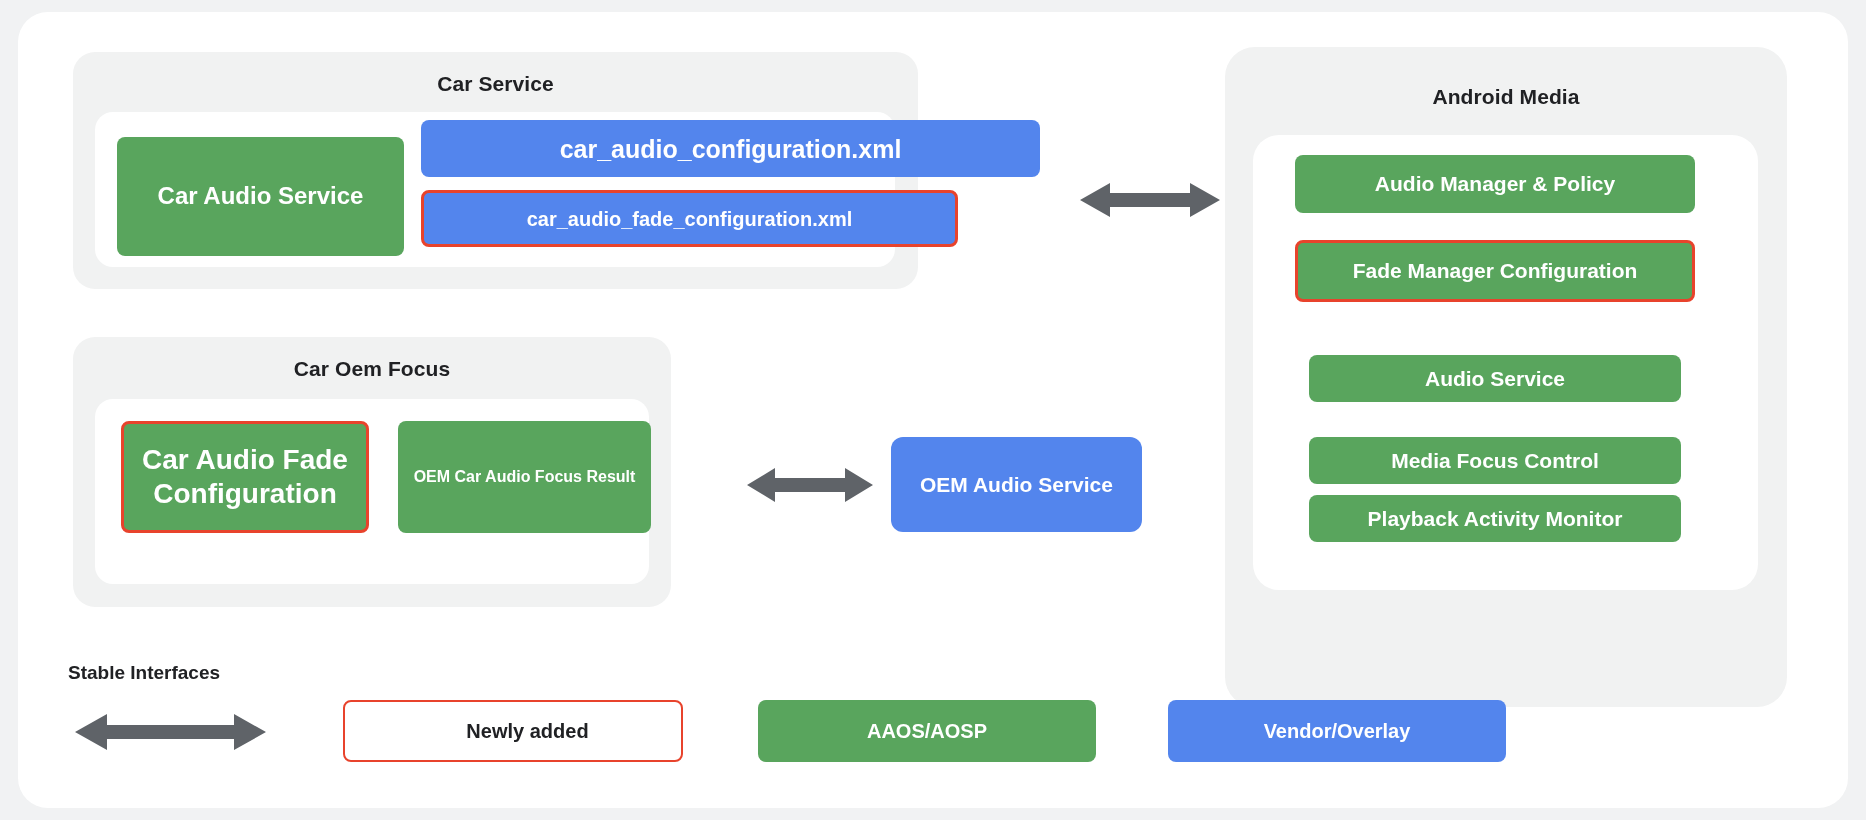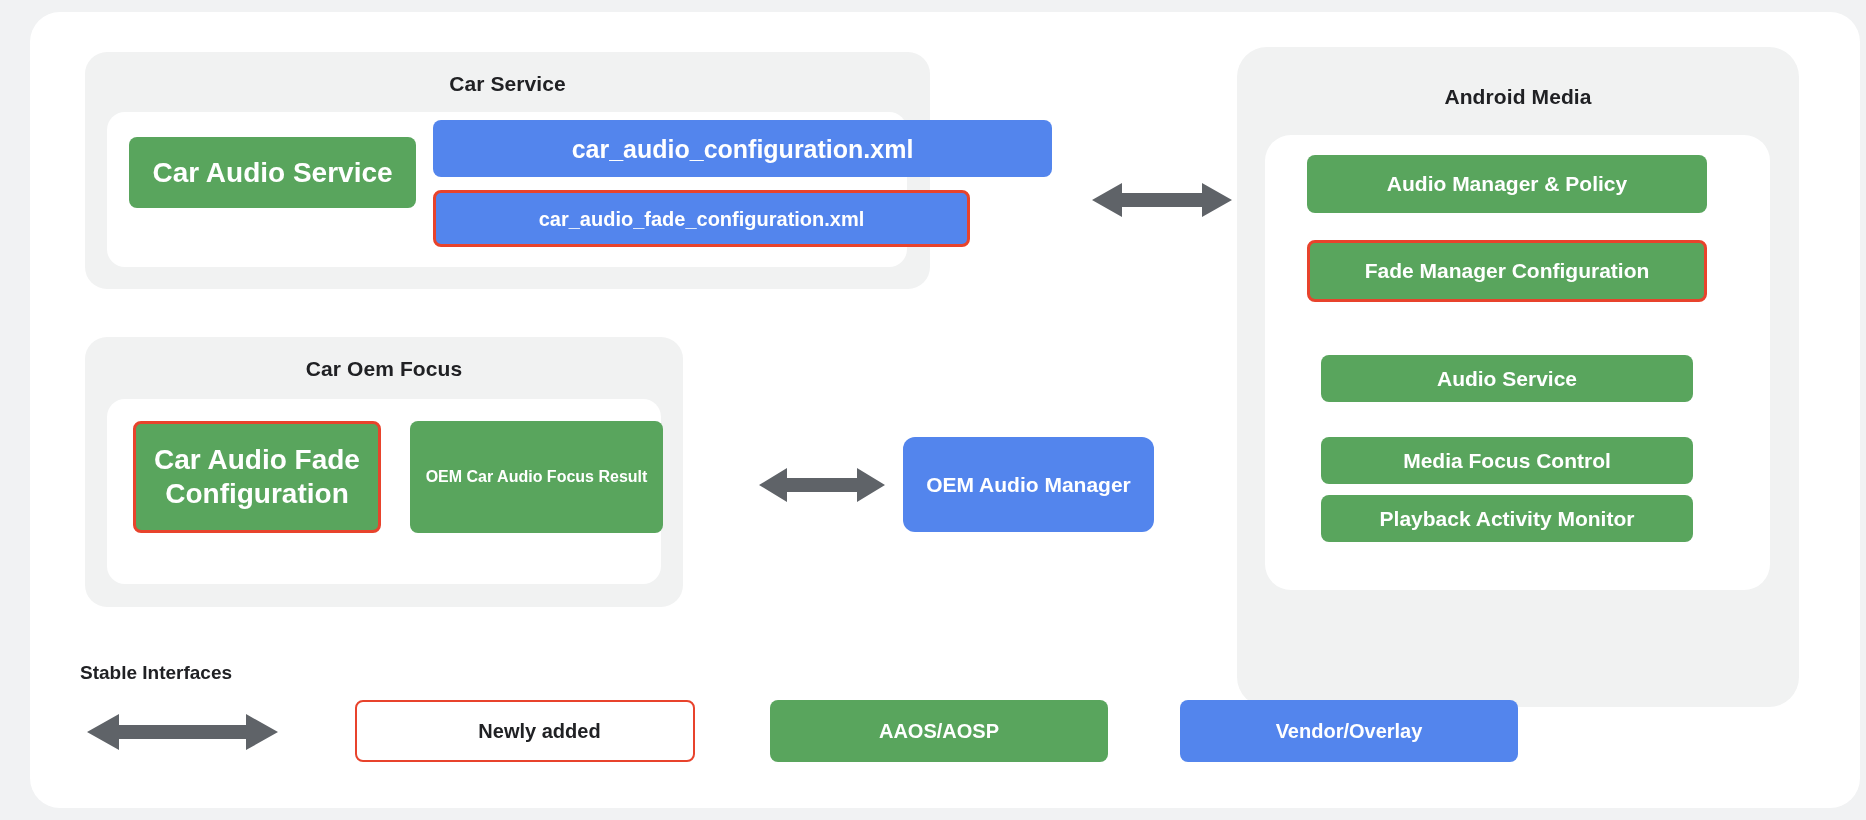--- a/index.html
+++ b/index.html
@@ -10,21 +10,21 @@
     width: 1866px;
     height: 820px;
     background: #f1f2f3;
     font-family: "Liberation Sans", sans-serif;
     overflow: hidden;
   }
 
   
   #canvas {
     position: absolute;
-    left: 30px;
+    left: 18px;
     top: 12px;
     width: 1830px;
     height: 796px;
     background: #ffffff;
     border-radius: 30px;
     box-sizing: border-box;
   }
 
   
   .group {
@@ -102,21 +102,21 @@
 </head>
 <body>
 
 <div id="canvas">
 
   <div class="group" style="left:55px; top:40px; width:845px; height:237px;">
     <div class="group-title" style="top:20px;">Car Service</div>
 
     <div class="inner-card" style="left:22px; top:60px; width:800px; height:155px;">
 
-      <div class="node green" style="left:22px; top:25px; width:287px; height:71px; font-size:28px;text-align:center;">
+      <div class="node green" style="left:22px; top:25px; width:287px; height:119px; font-size:24px;text-align:center;">
         <span>Car Audio Service</span>
       </div>
 
       <div class="node blue" style="left:326px; top:8px; width:619px; height:57px; font-size:25px;">
         <span>car_audio_configuration.xml</span>
       </div>
 
       <div class="node blue hl" style="left:326px; top:78px; width:537px; height:57px; font-size:20px;">
         <span>car_audio_fade_configuration.xml</span>
       </div>
@@ -159,21 +159,21 @@
         <span>Media Focus Control</span>
       </div>
 
       <div class="node green" style="left:56px; top:360px; width:372px; height:47px; font-size:21px;text-align:center;">
         <span>Playback Activity Monitor</span>
       </div>
     </div>
   </div>
 
   <div class="node blue" style="left:873px; top:425px; width:251px; height:95px; border-radius:12px; font-size:21px;">
-    <span>OEM Audio Manager</span>
+    <span>OEM Audio Service</span>
   </div>
 
   <div class="arrow" style="left:1060px; top:168px;">
     <svg width="144" height="40" viewBox="0 0 144 40" xmlns="http://www.w3.org/2000/svg">
       <path d="M2 20 L32 3 L32 13 L112 13 L112 3 L142 20 L112 37 L112 27 L32 27 L32 37 Z" fill="#5f6368"></path>
     </svg>
   </div>
 
   <div class="arrow" style="left:727px; top:453px;">
     <svg width="130" height="40" viewBox="0 0 130 40" xmlns="http://www.w3.org/2000/svg">

